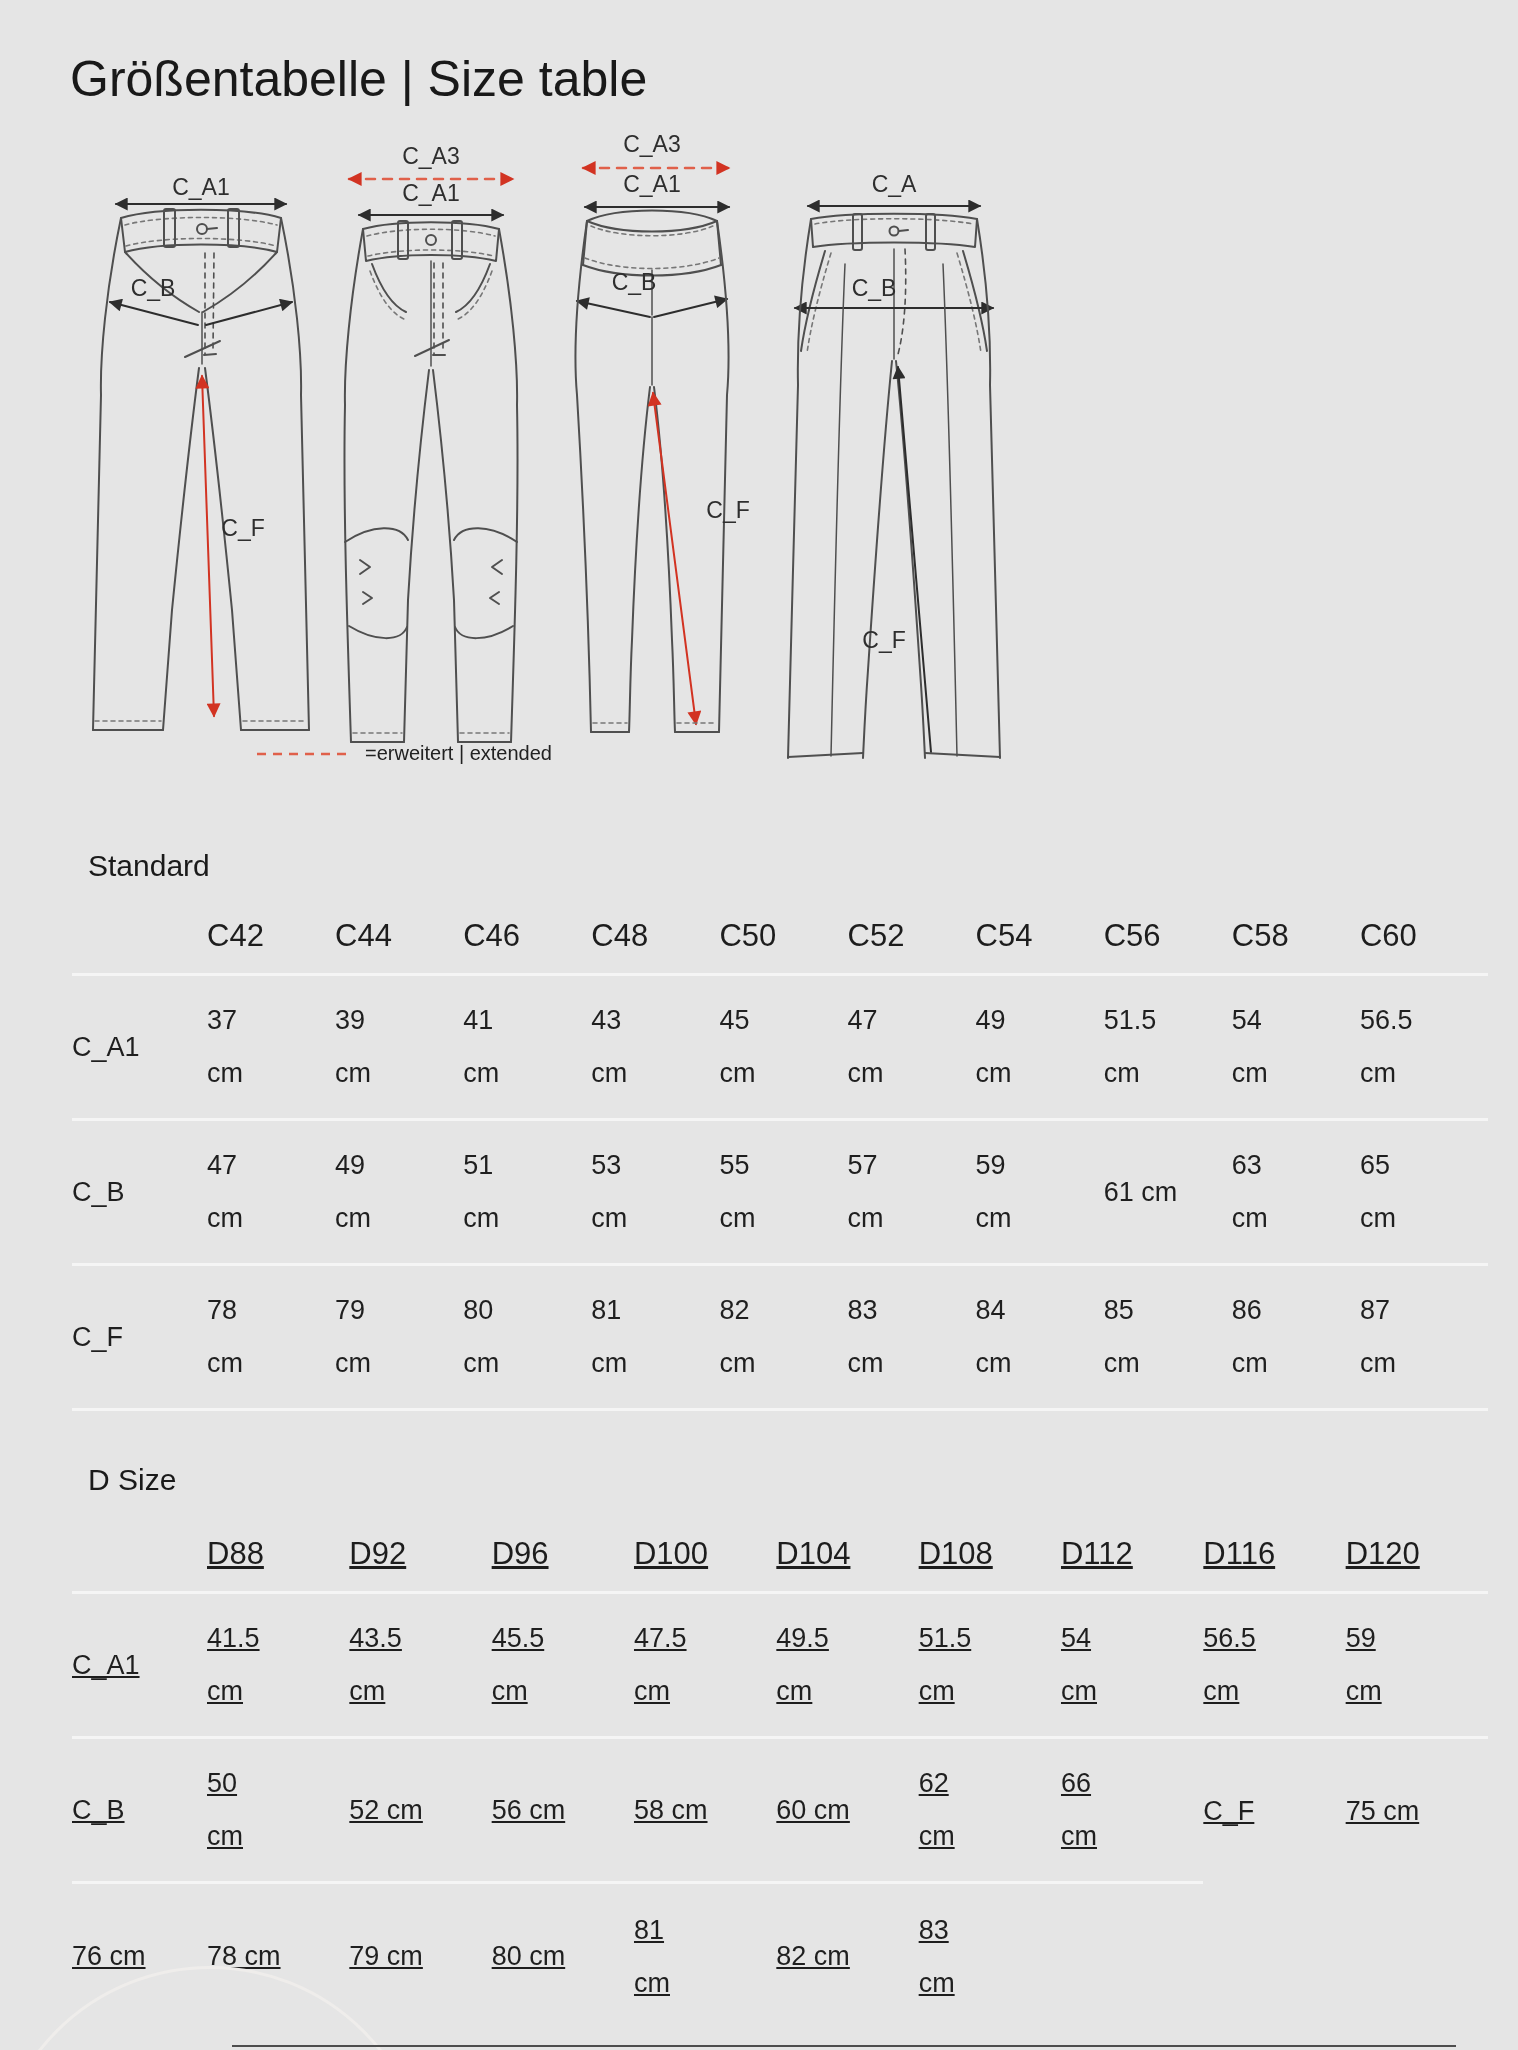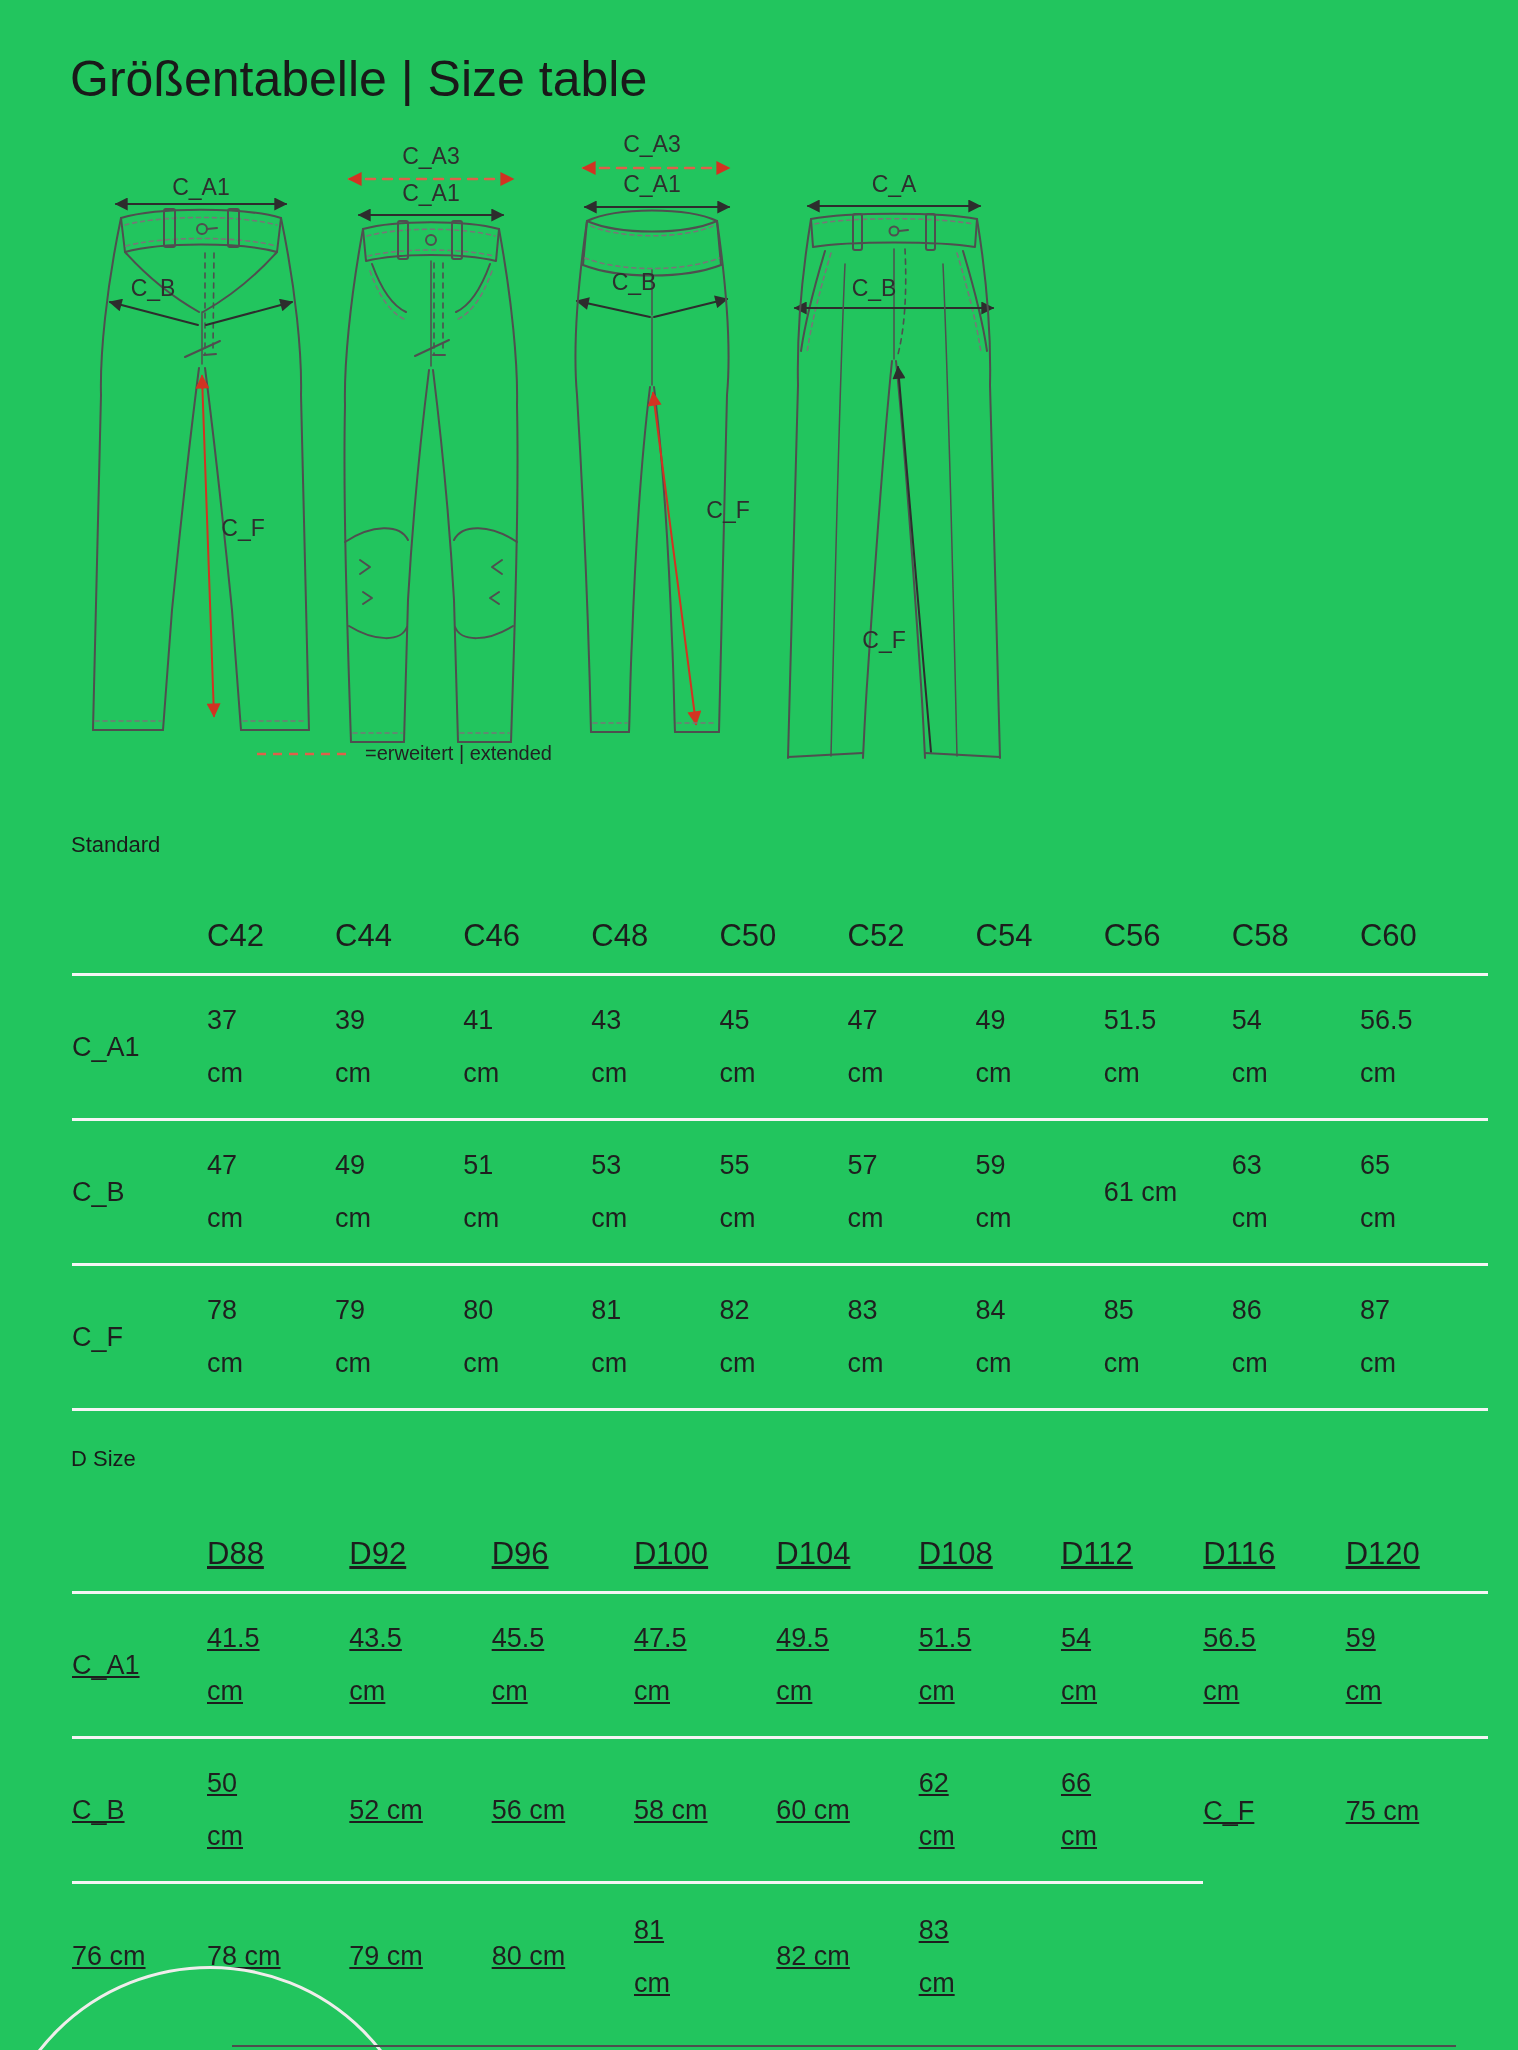--- a/index.html
+++ b/index.html
@@ -1,28 +1,28 @@
 <!DOCTYPE html>
 <html><head>
 <meta charset="utf-8">
 <style>
   html,body{margin:0;padding:0;background:#ffffff;}
   body{font-family:"Liberation Sans",sans-serif;color:#1d1d1d;}
-  .page{position:relative;width:1518px;height:2050px;background:#22c55e;overflow:hidden;}
+  .page{position:relative;width:1518px;height:2050px;background:#e5e5e5;overflow:hidden;}
 
   .title{position:absolute;left:70px;top:50px;margin:0;font-size:50px;font-weight:400;color:#191919;letter-spacing:0;}
 
   .diagram-wrap{position:absolute;left:0;top:100px;width:1518px;height:680px;}
   .diagram-wrap svg{display:block;}
   svg text{font-family:"Liberation Sans",sans-serif;font-size:23px;fill:#2e2e2e;}
 
   .legend{position:absolute;left:255px;top:742px;display:flex;align-items:center;gap:10px;justify-content:space-between;}
   .legend-text{font-size:20px;color:#222;}
 
-  .section-h{position:absolute;margin:0;font-size:22px;font-weight:400;color:#1a1a1a;left:71px;}
+  .section-h{position:absolute;margin:17px;font-size:30px;font-weight:400;color:#1a1a1a;left:71px;}
   #std-heading{top:832px;}
   #d-heading{top:1446px;}
 
   .size-table{position:absolute;left:72px;width:1416px;display:grid;}
   #table-0{top:898px;}
   #table-1{top:1516px;}
   .th{height:78px;display:flex;align-items:center;border-bottom:3px solid #f5f5f5;font-size:31px;color:#1d1d1d;box-sizing:border-box;}
   .cell{height:145px;display:flex;flex-direction:column;justify-content:center;align-items:flex-start;border-bottom:3px solid #f5f5f5;font-size:27px;line-height:53px;box-sizing:border-box;color:#1f1f1f;}
   .row-h{justify-content:center;}
   .nb{border-bottom:none;}

